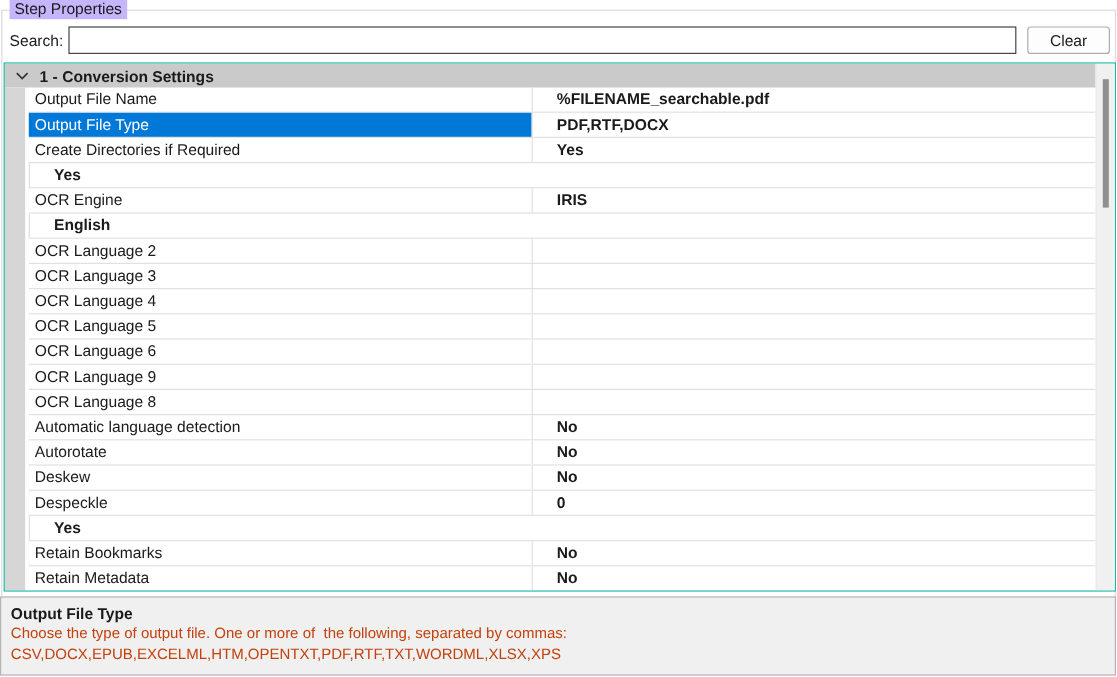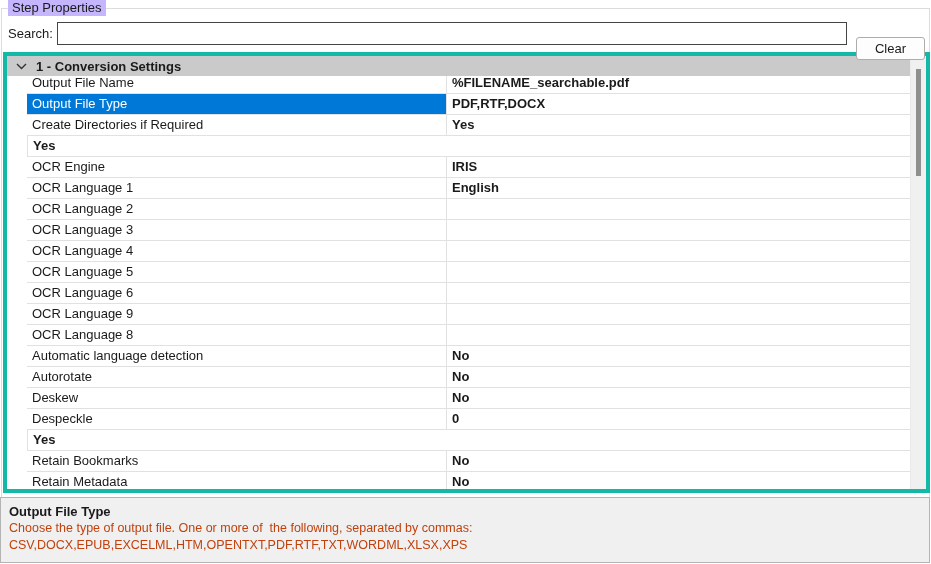--- a/index.html
+++ b/index.html
@@ -30,51 +30,51 @@
   .search-label { position: absolute; left: 8px; top: 6px; font-size: 13px; }
   .search-input {
     position: absolute; left: 57px; top: 2px; width: 790px; height: 23px;
     border: 1px solid #444; background: #fff;
     font-family: inherit; font-size: 13px; padding: 0 5px; outline: none;
   }
   .clear-btn {
     position: absolute; left: 856px; top: 2px; width: 69px; height: 23px;
     border: 1px solid #adadad; border-radius: 3px;
     background: #fdfdfd; font-family: inherit; font-size: 13px; color: #1a1a1a;
-    text-align: center; line-height: 21px; cursor: default; margin-top: 15px;
+    text-align: center; line-height: 21px; cursor: default;
   }
 
   
   .grid {
     position: absolute; left: 3px; top: 52px; width: 927px; height: 441px;
-    border: 4px solid #14b8a6; background: #fff; overflow: hidden;
+    border: 1px solid #14b8a6; background: #fff; overflow: hidden;
   }
   .group-header {
     position: absolute; top: 0; left: 0; right: 16px; height: 20px;
     background: var(--header-bg, #cacaca);
     display: flex; align-items: center;
     font-weight: bold; font-size: 13px; padding-left: 9px;
   }
   .chevron { display: inline-flex; width: 11px; margin-right: 9px; }
   .grid-body {
     position: absolute; top: 20px; left: 0; right: 16px; bottom: 0;
-    display: flex; overflow: hidden; align-items: center;
+    display: flex; overflow: hidden;
   }
   .gutter {
     width: 20px; background: var(--gutter-bg, #d6d6d6);
     border-right: 3px solid #fff;
   }
   .rows { flex: 1; background: #fff; }
   .row { height: 21px; display: flex; border-bottom: 1px solid #e1e1e1; }
   .cell-name {
     width: 419px; padding-left: 5px; line-height: 20px; font-size: 13px;
     white-space: nowrap; overflow: hidden;
   }
   .cell-value {
-    flex: 1; border-left: 1px solid #e1e1e1; padding-left: 5px;
+    flex: 1; border-left: 1px solid #e1e1e1; padding-left: 20px;
     line-height: 20px; font-size: 13px; font-weight: bold;
     white-space: nowrap; overflow: hidden;
   }
   .row.selected .cell-name { background: var(--selection, #0078d7); color: #fff; }
 
   
   .vscroll {
     position: absolute; top: 0; right: 0; bottom: 0; width: 16px;
     background: #f0f0f0; border-left: 1px solid #eaeaea;
   }
@@ -132,21 +132,20 @@
             <div class="cell-value">Yes</div>
           </div>
           <div class="row">
             <div class="cell-value">Yes</div>
           </div>
           <div class="row">
             <div class="cell-name">OCR Engine</div>
             <div class="cell-value">IRIS</div>
           </div>
           <div class="row">
-            <div class="cell-name">OCR Language 1</div>
             <div class="cell-value">English</div>
           </div>
           <div class="row">
             <div class="cell-name">OCR Language 2</div>
             <div class="cell-value"></div>
           </div>
           <div class="row">
             <div class="cell-name">OCR Language 3</div>
             <div class="cell-value"></div>
           </div>

